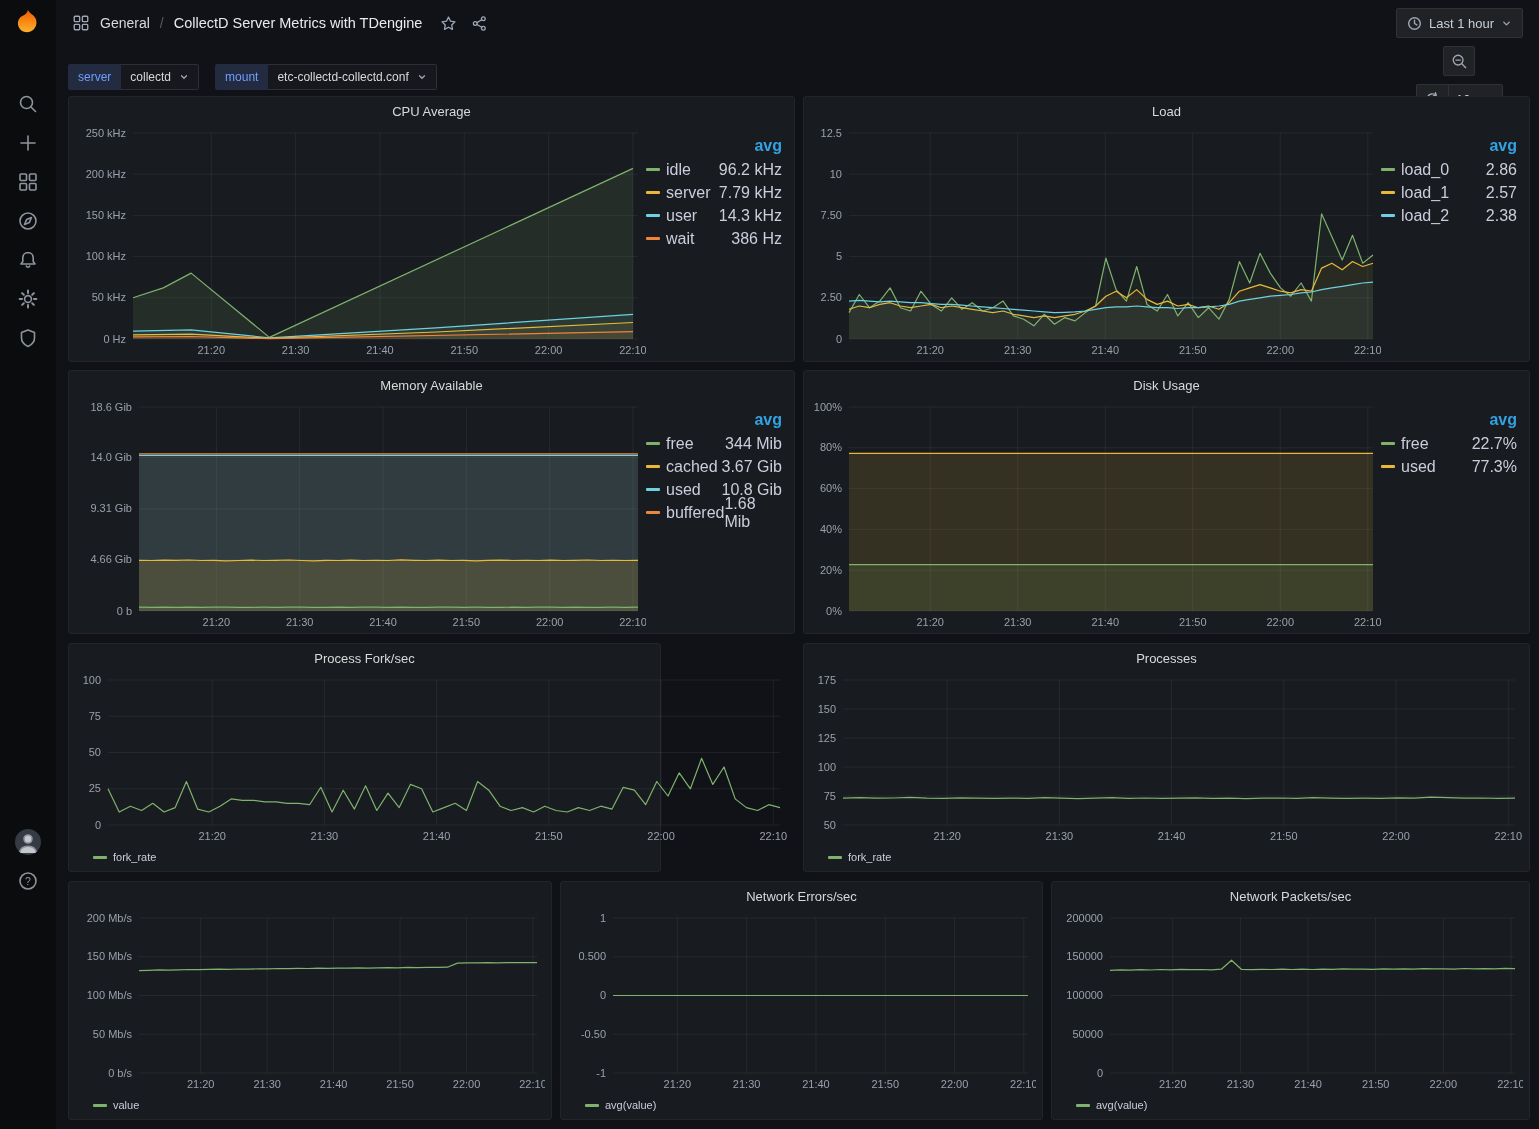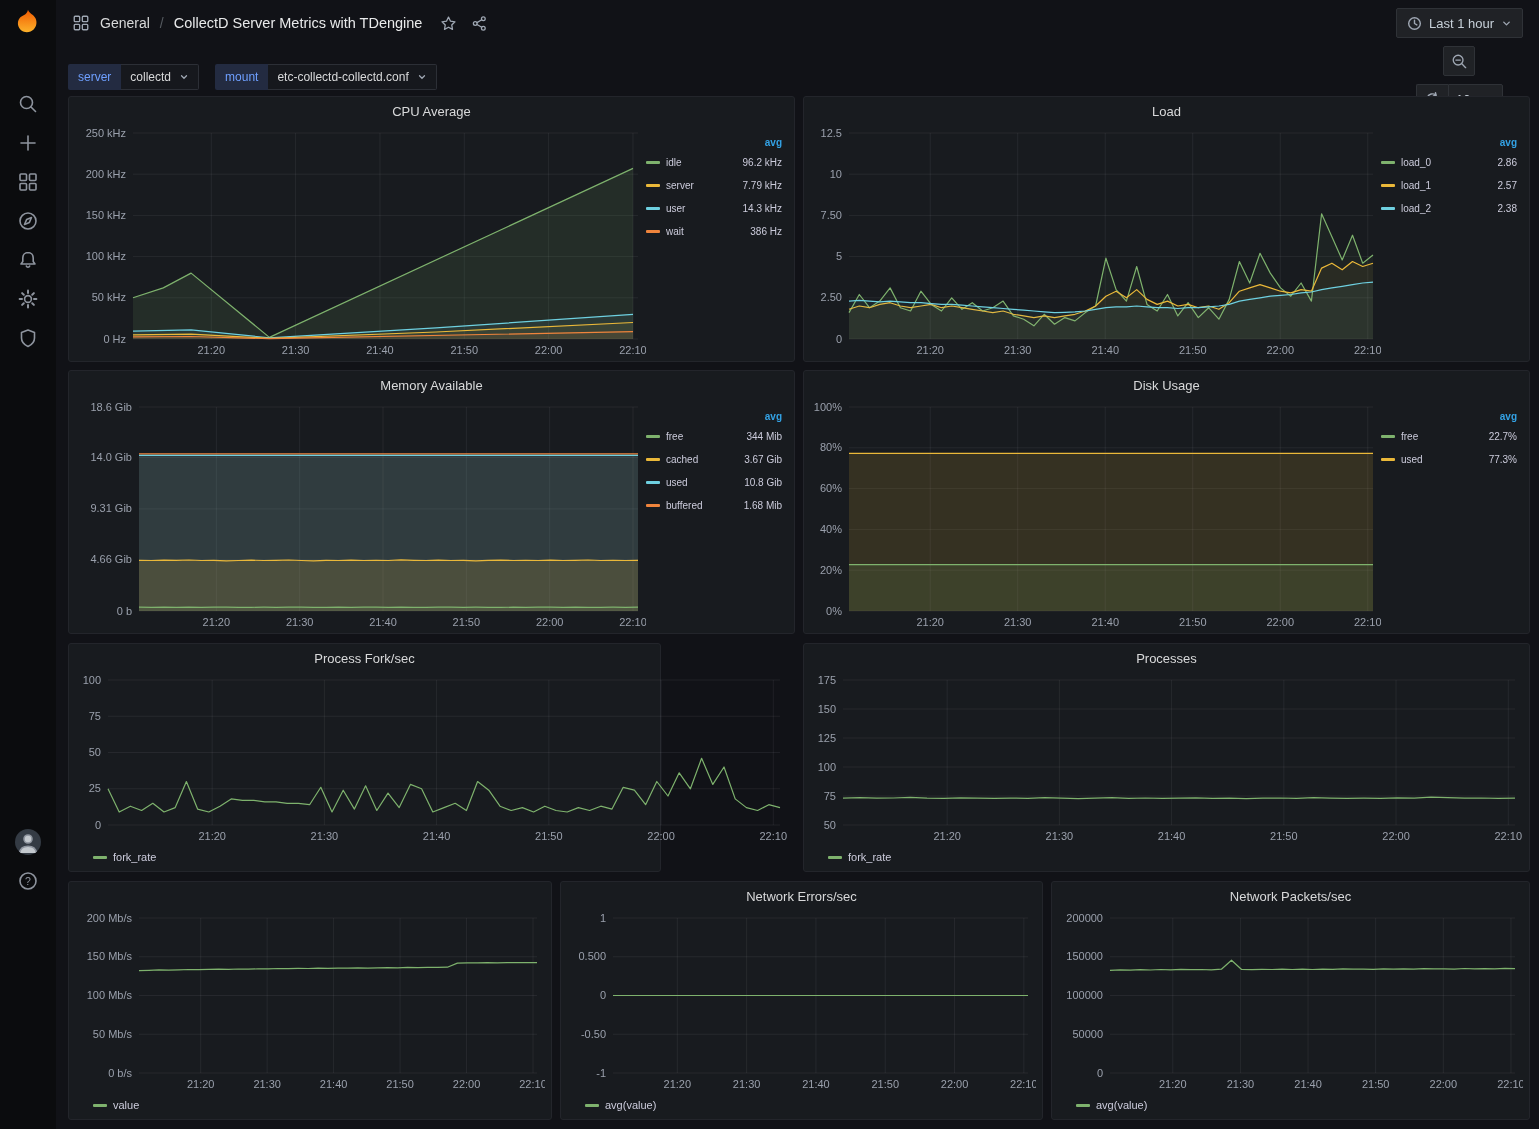--- a/index.html
+++ b/index.html
@@ -55,21 +55,21 @@
   }
   .var-value svg { stroke:#9fa7b3; fill:none; stroke-width:1.5; stroke-linecap:round; }
 
   
   .panel { position:absolute; background:#181b1f; border:1px solid #23252b; border-radius:3px; }
   .panel-header { height:28px; display:flex; align-items:center; justify-content:center; cursor:pointer; }
   .panel-header span { font-size:13px; font-weight:500; color:#d8d9da; }
   .panel-body { position:absolute; top:28px; left:6px; right:6px; bottom:2px; display:flex; }
   .panel-body.col { flex-direction:column; }
   .chart { flex:1; min-width:0; min-height:0; position:relative; }
-  .legend-right { width:142px; padding:12px 6px 0 0; font-size:10px; }
+  .legend-right { width:142px; padding:12px 6px 0 0; font-size:16px; }
   .lg-head { text-align:right; color:#33a2e5; font-weight:700; margin-bottom:3px; }
   .lg-row { display:flex; align-items:center; height:23px; cursor:pointer; }
   .lg-row i { width:14px; height:3px; border-radius:1px; margin-right:6px; flex:none; }
   .lg-name { color:#ccccdc; }
   .lg-val { margin-left:auto; color:#ccccdc; }
   .legend-bottom { height:24px; flex:none; display:flex; align-items:center; gap:16px; padding-left:18px; font-size:11px; }
   .legend-bottom .lg-row { height:auto; }
   .tick { fill:#9aa0ac; font-size:11px; }
 </style>
 </head>

